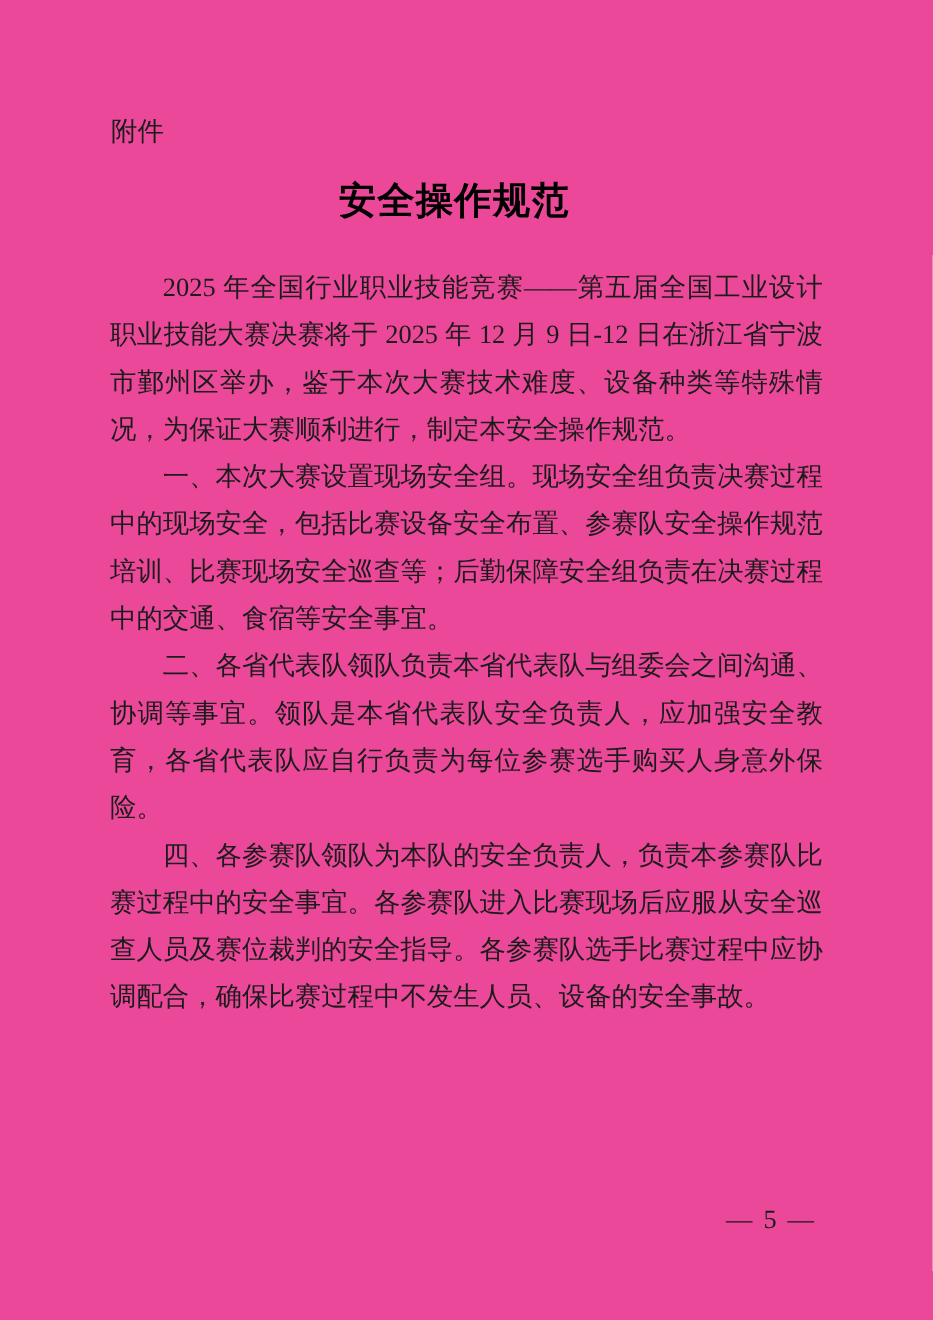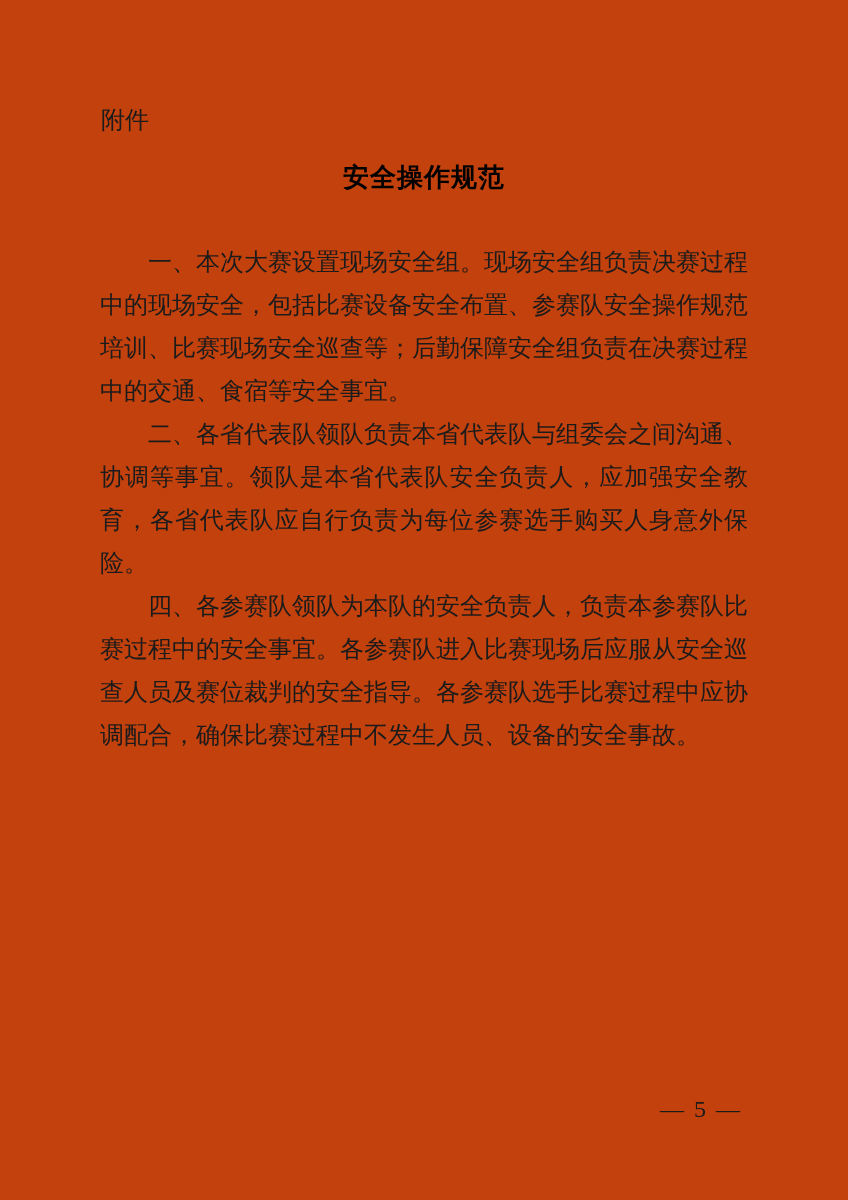--- a/index.html
+++ b/index.html
@@ -4,41 +4,41 @@
 <style>
   html, body {
     margin: 0;
     padding: 0;
     background: #ffffff;
   }
   .page {
     position: relative;
     width: 848px;
     height: 1200px;
-    background: #c2410c;
+    background: #ec4899;
     overflow: hidden;
     font-family: "Liberation Serif", "DejaVu Serif", serif;
     color: #1b1b1b;
   }
   .attachment-label {
     position: absolute;
     left: 101px;
     top: 104px;
     font-size: 24px;
     line-height: 32px;
     color: #1b1b1b;
   }
   .doc-title {
     position: absolute;
-    left: 100px;
+    left: 89px;
     top: 160px;
     width: 648px;
     margin: 0;
     text-align: center;
-    font-size: 26px;
+    font-size: 34px;
     font-weight: bold;
     letter-spacing: 1px;
     color: #000000;
     font-family: "Liberation Serif", "DejaVu Serif", serif;
   }
   .doc-body {
     position: absolute;
     left: 100px;
     top: 241px;
     width: 648px;
@@ -66,20 +66,21 @@
 </head>
 <body>
 
 <div class="page">
 
   <div class="attachment-label">附件</div>
 
   <h1 class="doc-title">安全操作规范</h1>
 
   <div class="doc-body">
+      <p class="para">2025 年全国行业职业技能竞赛——第五届全国工业设计职业技能大赛决赛将于 2025 年 12 月 9 日-12 日在浙江省宁波市鄞州区举办，鉴于本次大赛技术难度、设备种类等特殊情况，为保证大赛顺利进行，制定本安全操作规范。</p>
       <p class="para">一、本次大赛设置现场安全组。现场安全组负责决赛过程中的现场安全，包括比赛设备安全布置、参赛队安全操作规范培训、比赛现场安全巡查等；后勤保障安全组负责在决赛过程中的交通、食宿等安全事宜。</p>
       <p class="para">二、各省代表队领队负责本省代表队与组委会之间沟通、协调等事宜。领队是本省代表队安全负责人，应加强安全教育，各省代表队应自行负责为每位参赛选手购买人身意外保险。</p>
       <p class="para">四、各参赛队领队为本队的安全负责人，负责本参赛队比赛过程中的安全事宜。各参赛队进入比赛现场后应服从安全巡查人员及赛位裁判的安全指导。各参赛队选手比赛过程中应协调配合，确保比赛过程中不发生人员、设备的安全事故。</p>
     </div>
 
   <div class="page-number">— 5 —</div>
 
 </div>
 
 </body></html>

